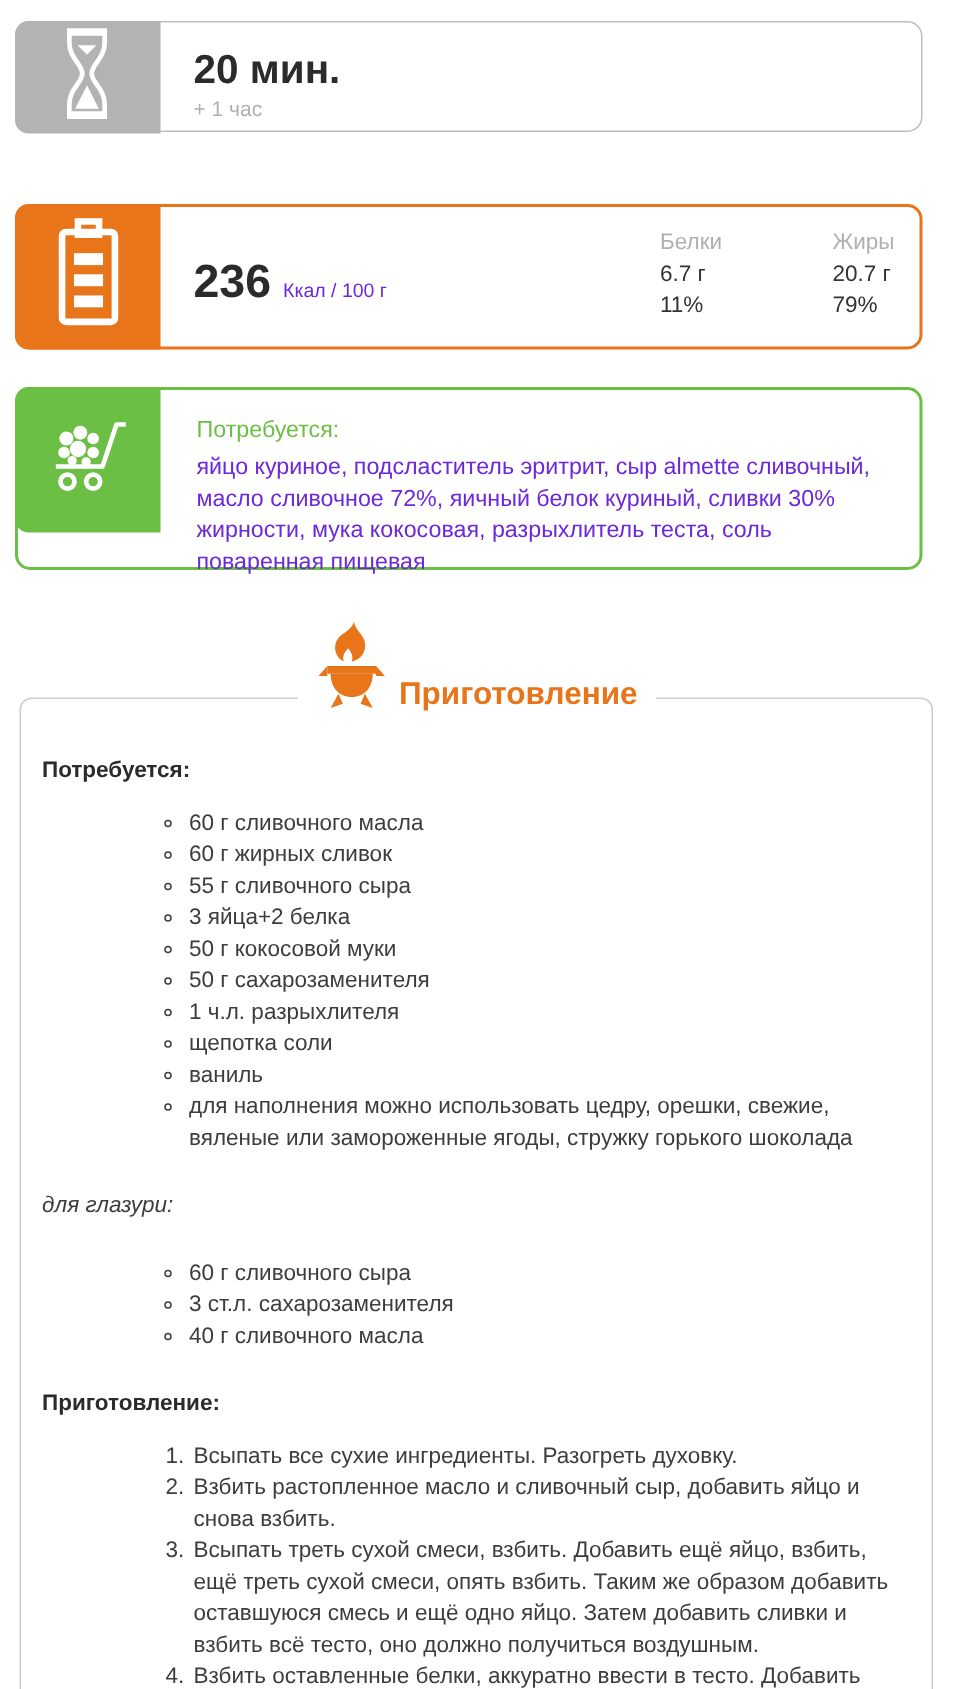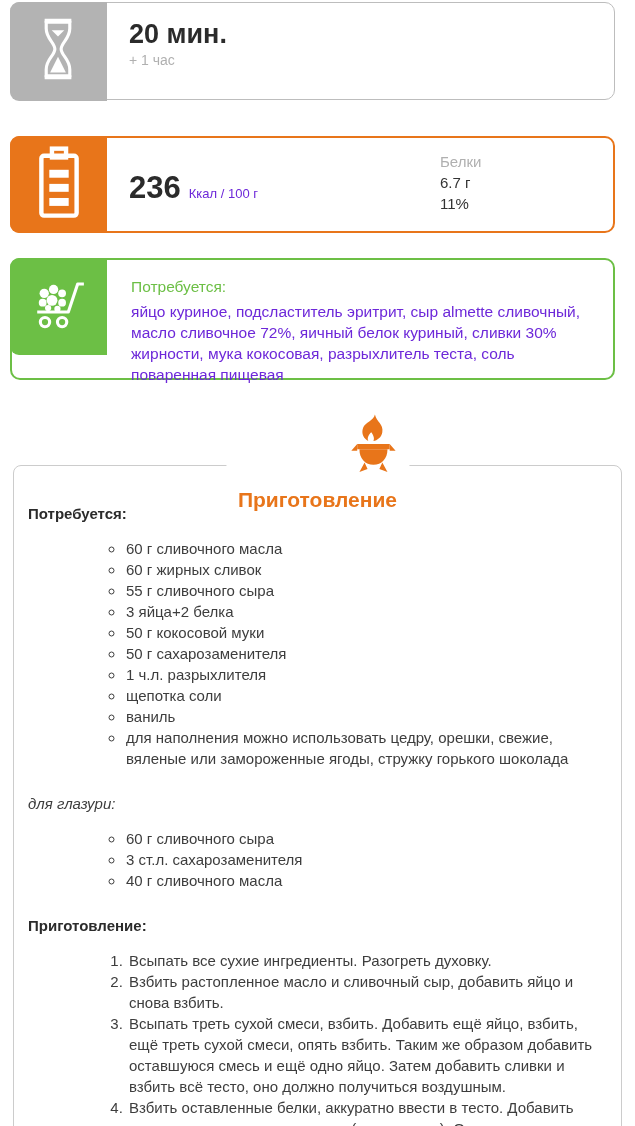--- a/index.html
+++ b/index.html
@@ -15,21 +15,21 @@
     position: absolute; left: 10px; width: 605px;
     border-radius: 10px; background: #fff;
     display: flex; align-items: stretch;
   }
   .icon-box {
     width: 97px; flex: 0 0 97px; border-radius: 8px 0 0 8px;
     display: flex; align-items: center; justify-content: center;
   }
   .card-body { flex: 1; position: relative; }
 
-  .time-card { top: 2px; height: 98px; border: 1.5px solid #bdbdbd; }
+  .time-card { top: 14px; height: 74px; border: 1.5px solid #bdbdbd; }
   .time-card .icon-box { background: #b3b3b3; margin: -1.5px; width: 97px; border-radius: 9px 0 0 9px; }
   .time-main { font-size: 27px; font-weight: bold; color: #2b2b2b; margin: 16px 0 2px 24px; }
   .time-note { font-size: 14px; color: #b0b0b0; margin-left: 24px; }
 
   .cal-card { top: 136px; height: 97px; border: 2px solid #e8751a; }
   .cal-card .icon-box { background: #e8751a; margin: -2px; width: 97px; border-radius: 9px 0 0 9px; }
   .cal-value-row { position: absolute; left: 24px; top: 32px; display: flex; align-items: baseline; gap: 8px; }
   .cal-value { font-size: 31px; font-weight: bold; color: #2b2b2b; }
   .cal-unit { font-size: 13px; color: #6d28d9; }
   .nutrients { position: absolute; left: 335px; top: 13px; display: flex; gap: 35px; }
@@ -44,27 +44,27 @@
   .ing-text { font-size: 15.5px; line-height: 21px; color: #6d28d9; }
 
   
   .prep-card {
     position: absolute; left: 13px; top: 465px; width: 609px; height: 700px;
     border: 1px solid #ccc; border-radius: 8px; background: #fff;
   }
   .prep-title {
     position: absolute; top: -53px; left: 50%; transform: translateX(-50%);
     background: #fff; padding: 0 12px;
-    display: flex; align-items: flex-end; gap: 8px; white-space: nowrap; flex-direction: column;
+    display: flex; align-items: flex-end; gap: 8px; white-space: nowrap;
   }
   .prep-title-text { color: #e8751a; font-size: 21px; font-weight: bold; line-height: 26px; margin-bottom: 4px; }
 
   .prep-body { padding: 37px 20px 40px 14px; font-size: 15px; line-height: 21px; color: #3d3d3d; }
   .prep-heading { font-size: 15px; font-weight: bold; color: #2b2b2b; margin-bottom: 14px; }
-  .glaze-heading { font-size: 15px; font-style: italic; color: #3d3d3d; margin-bottom: 14px; }
+  .glaze-heading { font-size: 15px; font-style: italic; color: #3d3d3d; margin-bottom: 24px; }
   ul.ing-list { list-style: circle outside; padding-left: 97px; margin-bottom: 24px; }
   ul.ing-list li { padding-left: 1px; }
   ol.step-list { list-style: decimal outside; padding-left: 99px; }
   ol.step-list li { padding-left: 2px; }
 </style>
 </head>
 <body>
 
 <div class="info-card time-card">
   <div class="icon-box">
@@ -98,20 +98,25 @@
   <div class="card-body">
     <div class="cal-value-row">
       <span class="cal-value">236</span>
       <span class="cal-unit">Ккал / 100 г</span>
     </div>
     <div class="nutrients">
       <div class="nutrient">
         <div class="nlabel">Белки</div>
         <div class="namount">6.7 г</div>
         <div class="npercent">11%</div>
+      </div>
+      <div class="nutrient">
+        <div class="nlabel">Жиры</div>
+        <div class="namount">20.7 г</div>
+        <div class="npercent">79%</div>
       </div>
 
     </div>
   </div>
 </div>
 
 <div class="info-card ing-card">
   <div class="icon-box">
     <span>
       <svg width="56" height="56" viewBox="0 0 72 72" aria-hidden="true">

